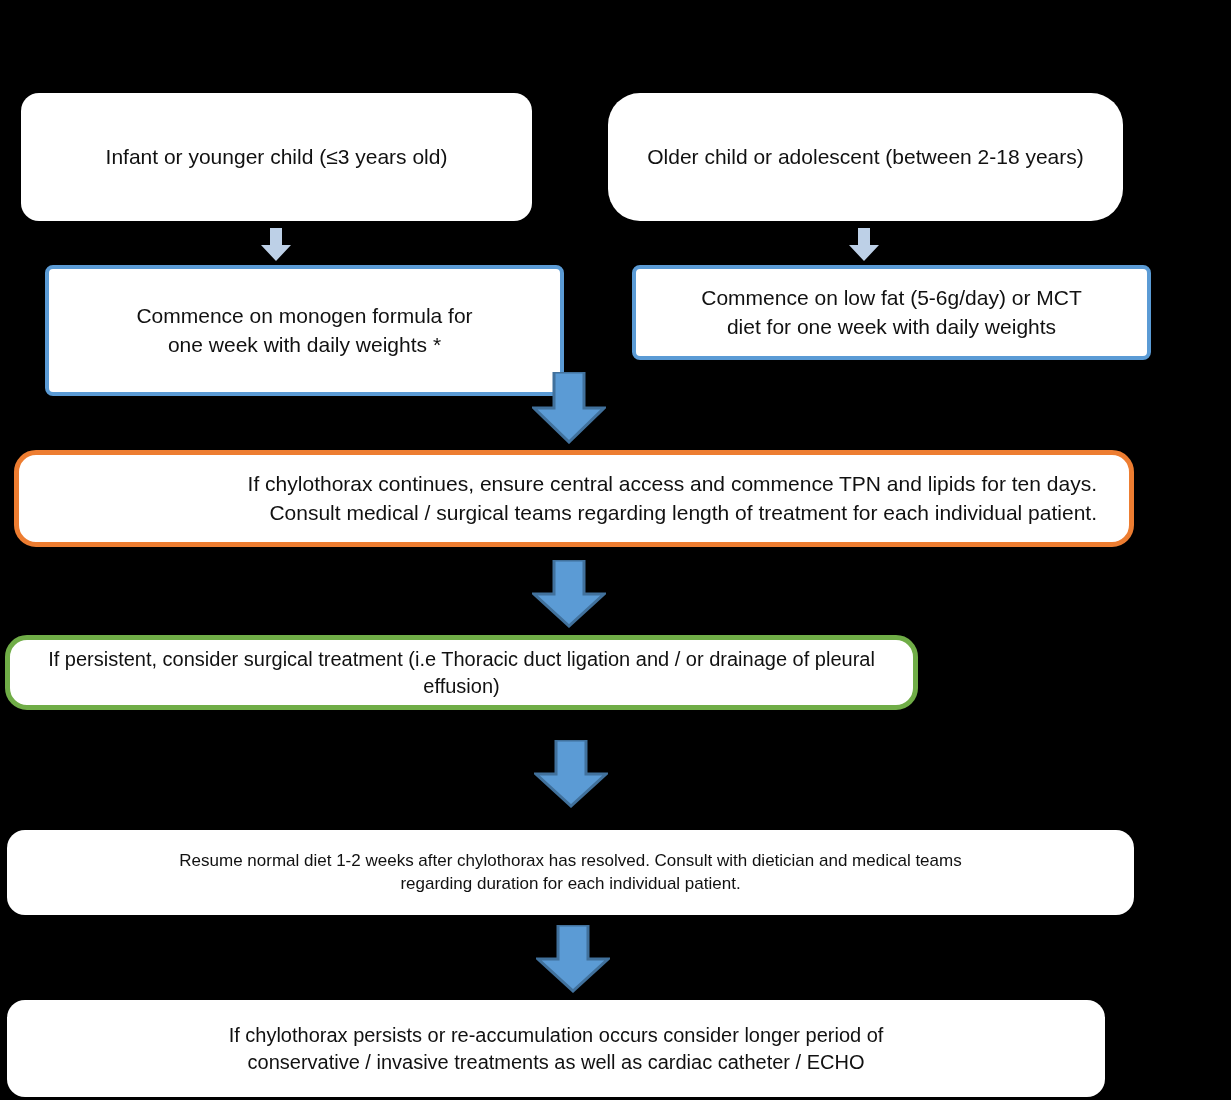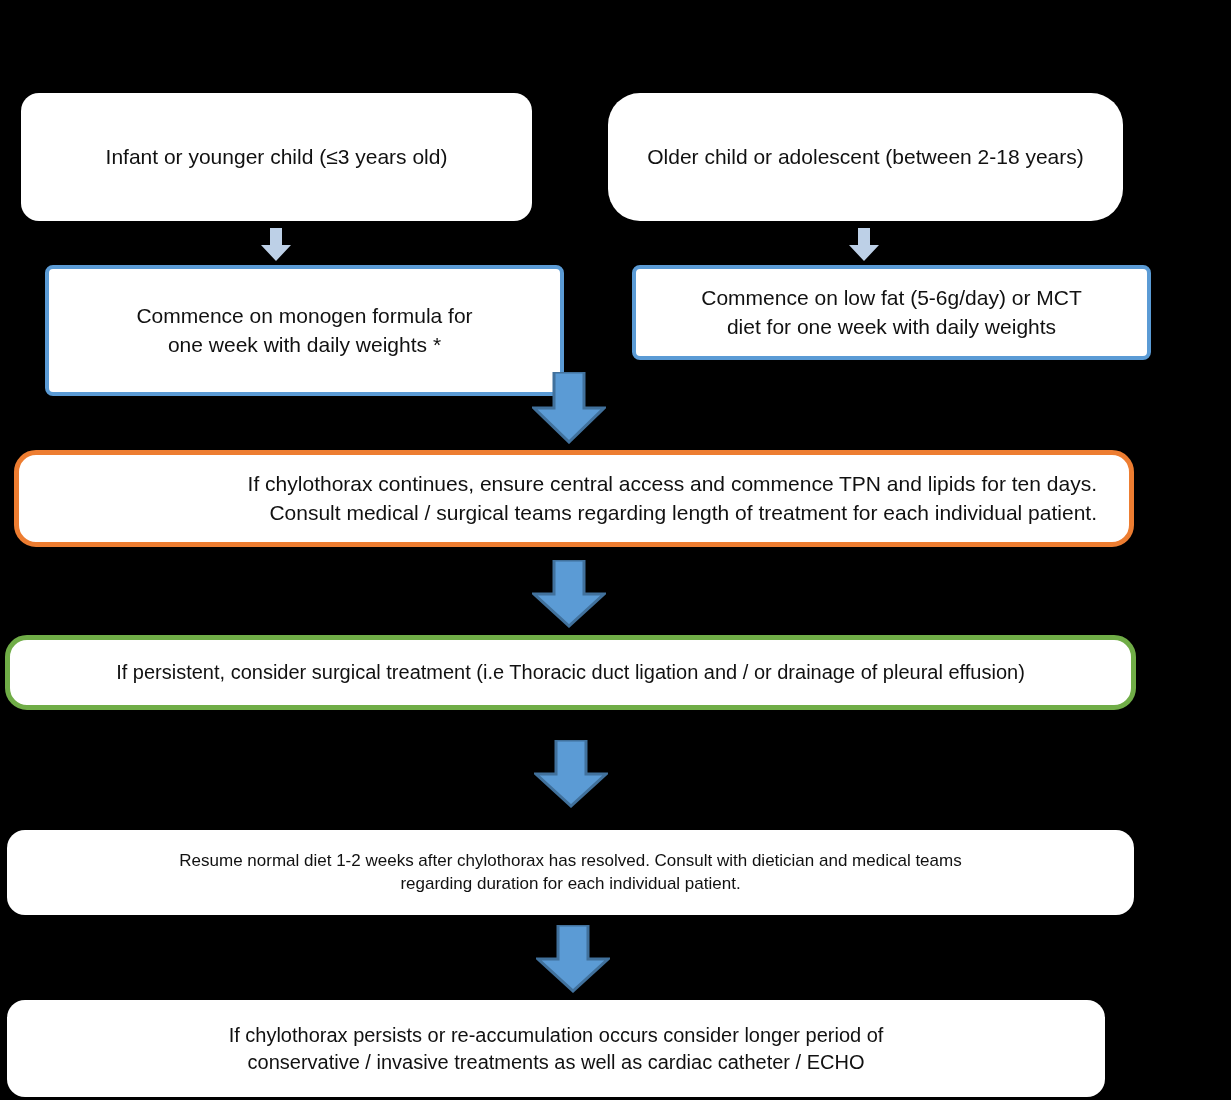--- a/index.html
+++ b/index.html
@@ -96,21 +96,21 @@
   .arrow svg { display: block; width: 100%; height: 100%; }
 
   
   #box-infant       { left: 21px;  top: 93px;  width: 511px; height: 128px; font-size: 21px; }
   #box-older        { left: 608px; top: 93px;  width: 515px; height: 128px; font-size: 21px; border-radius: 32px; }
 
   #box-monogen      { left: 17px;  top: 265px; width: 519px; height: 131px; font-size: 21px; }
   #box-lowfat       { left: 604px; top: 265px; width: 519px; height: 95px; font-size: 21px; }
 
   #box-tpn          { left: 14px;  top: 450px; width: 1120px; height: 97px; font-size: 21px; }
-  #box-surgical     { left: 5px;   top: 635px; width: 1131px; height: 75px; font-size: 20px; }
+  #box-surgical     { left: 5px;   top: 635px; width: 913px; height: 75px; font-size: 20px; }
   #box-resume       { left: 7px;   top: 830px; width: 1127px; height: 85px; font-size: 17px; }
   #box-persists     { left: 7px;   top: 1000px; width: 1098px; height: 97px; font-size: 20px; }
 
   #arrow-left-small  { left: 260px; top: 228px; width: 32px; height: 34px; }
   #arrow-right-small { left: 848px; top: 228px; width: 32px; height: 34px; }
 
   #arrow-to-tpn      { left: 532px; top: 372px; width: 74px; height: 72px; }
   #arrow-to-surgical { left: 532px; top: 560px; width: 74px; height: 68px; }
   #arrow-to-resume   { left: 534px; top: 740px; width: 74px; height: 68px; }
   #arrow-to-persists { left: 536px; top: 925px; width: 74px; height: 68px; }

